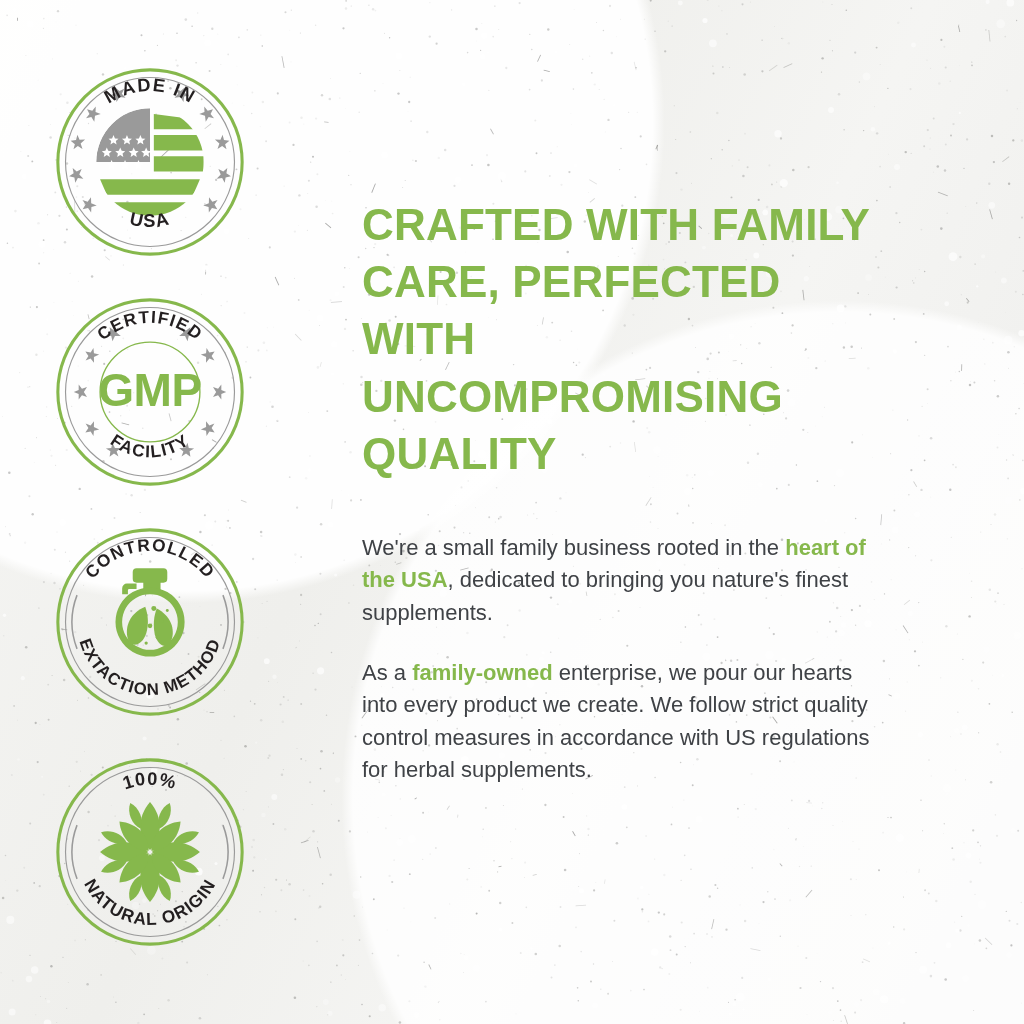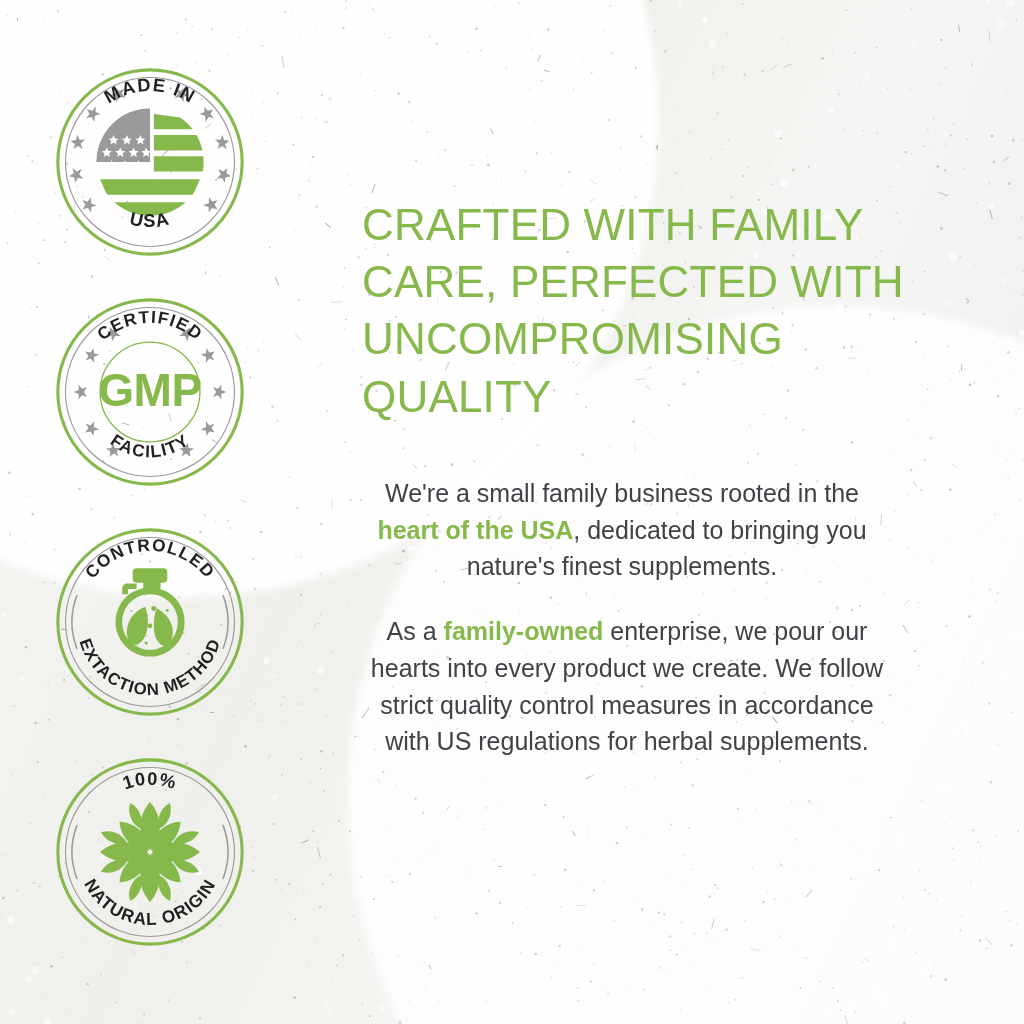--- a/index.html
+++ b/index.html
@@ -39,35 +39,34 @@
 
   #copy {
     flex:1;
     padding:196px 120px 0 62px;
   }
 
   h1 {
     font-size:44px;
     line-height:1.30;
     letter-spacing:.2px;
-    font-weight:normal;
+    font-weight:bold;
     color:#86b84c;
     text-transform:uppercase;
     margin:0 0 50px 0;
     max-width:560px;
   }
 
   p.body {
-    font-size:25px;
+    font-size:22px;
     line-height:1.47;
     color:#3f4246;
     font-weight:400;
     max-width:520px;
     margin:0 0 28px 0;
-    text-align:center;
   }
   p.body:last-child { margin-bottom:12px; max-width:530px; }
   .hl { color:#86b84c; font-weight:bold; }
 </style>
 </head>
 <body>
 
 <div id="paper"></div>
 <svg id="speckles" viewBox="0 0 1024 1024" preserveAspectRatio="none">
     <circle cx="979.9" cy="940.6" r="1.27" fill="#4a4a48" opacity="0.25"></circle>

